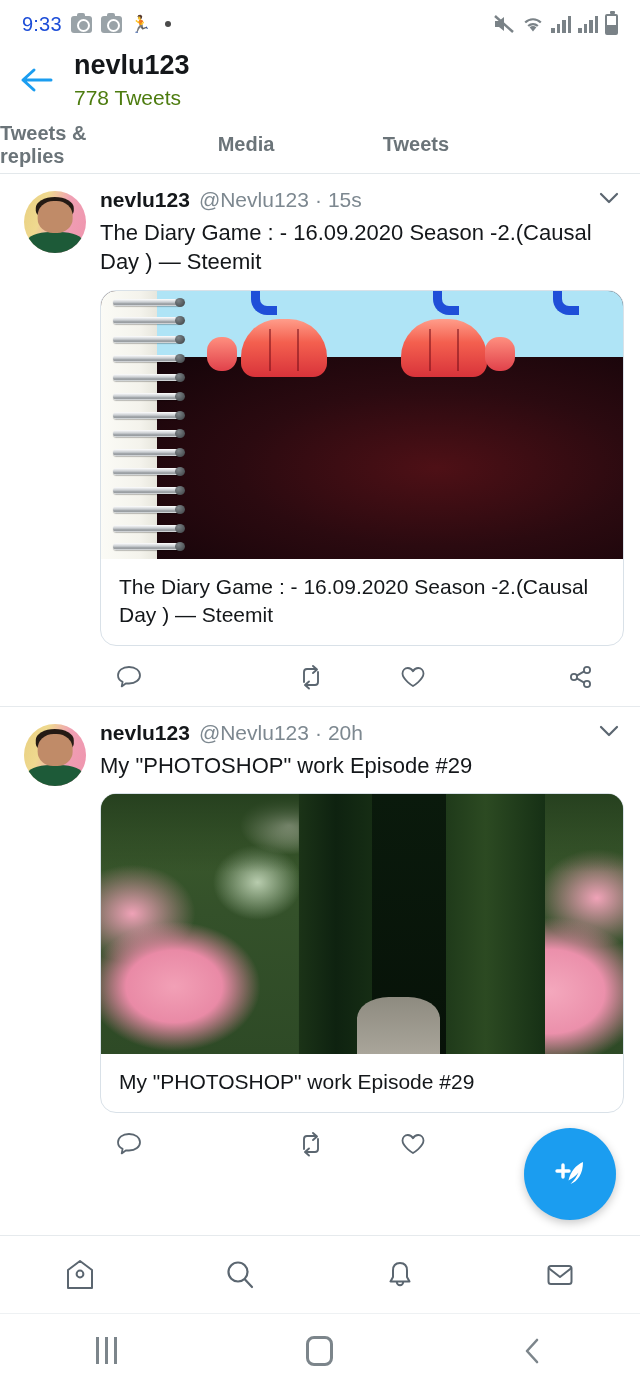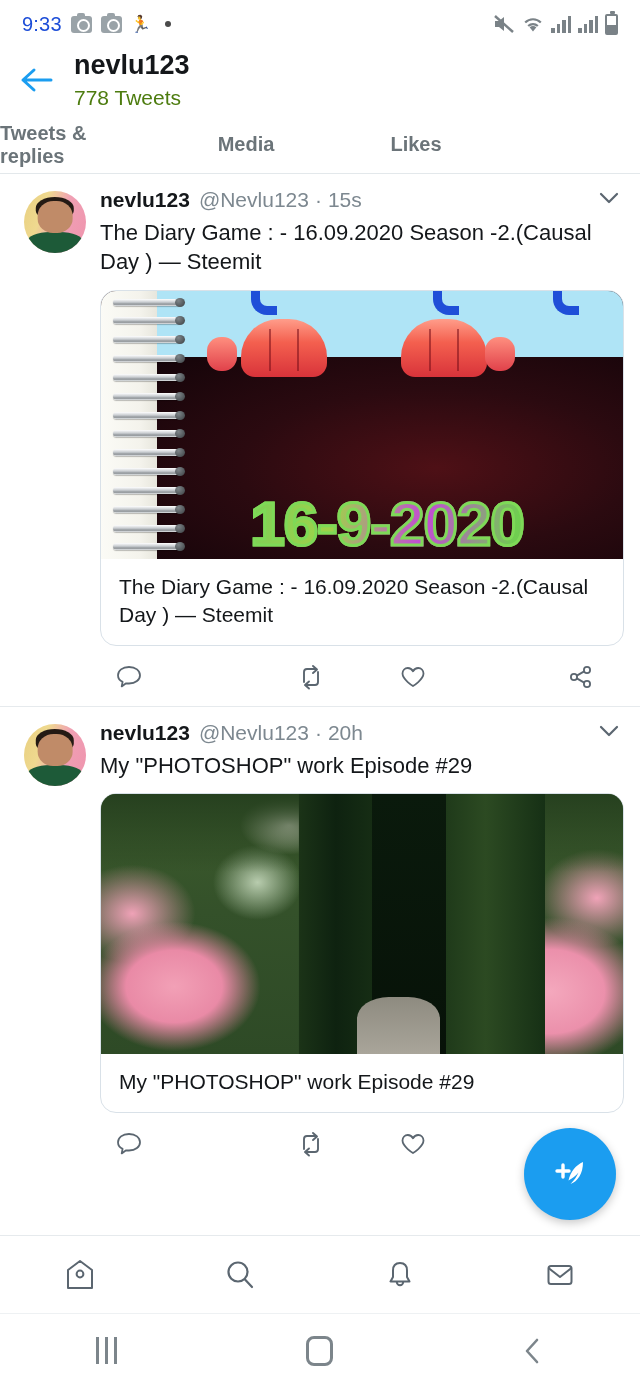--- a/index.html
+++ b/index.html
@@ -213,21 +213,21 @@
     </div>
     <div class="titlewrap">
       <div class="acct-title">nevlu123</div>
       <div class="acct-sub">778 Tweets</div>
     </div>
   </div>
 
   <div class="tabs">
     <div class="tab">Tweets &amp; replies</div>
     <div class="tab">Media</div>
-    <div class="tab">Likes</div>
+    <div class="tab">Tweets</div>
   </div>
 
   <div class="tweet">
     <div class="avatar">
       <span class="av-body"></span>
         <span class="av-hair"></span>
         <span class="av-head"></span>
     </div>
     <div class="tw-body">
       <div class="tw-head">
@@ -264,21 +264,20 @@
               <span class="ring"></span>
             <span class="ring"></span>
               <span class="ring"></span>
               <span class="ring"></span>
             <span class="ring"></span>
               <span class="ring"></span>
               <span class="ring"></span>
             <span class="ring"></span>
               <span class="ring"></span>
           </div>
-          <div class="diary-date">16-9-2020</div>
         </div>
         <div class="card-body">
           <div class="card-title">The Diary Game : - 16.09.2020 Season -2.(Causal Day ) — Steemit</div>
         </div>
       </div>
 
       <div class="actions">
         <span class="act">
           <svg width="30" height="30" viewBox="0 0 30 30">
             <path d="M15 5 C8.4 5 4 8.7 4 13.2 C4 16 5.8 18.5 8.6 19.9 L7.7 24.4 L12.1 21.3 C13 21.4 14 21.5 15 21.5 C21.6 21.5 26 17.8 26 13.2 C26 8.7 21.6 5 15 5 Z" stroke="#5b6670" stroke-width="1.8" fill="none" stroke-linejoin="round"></path>

